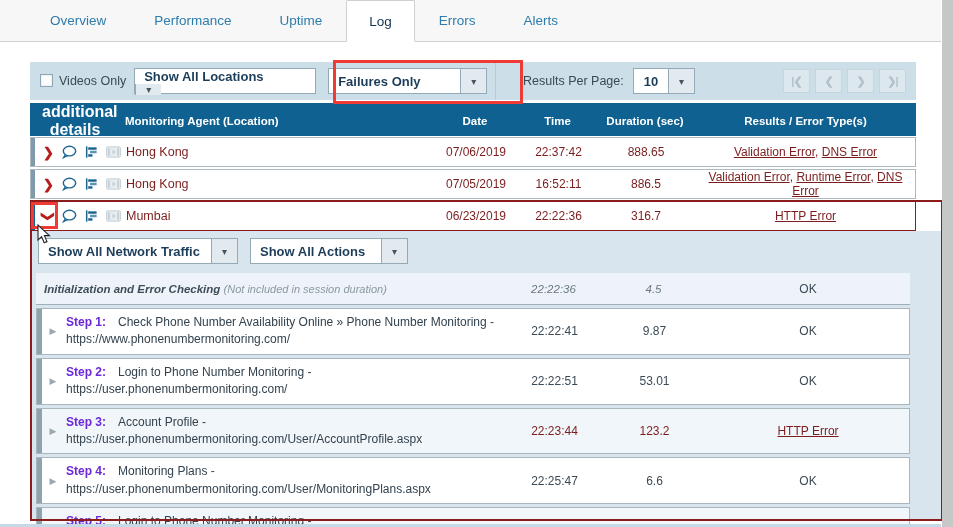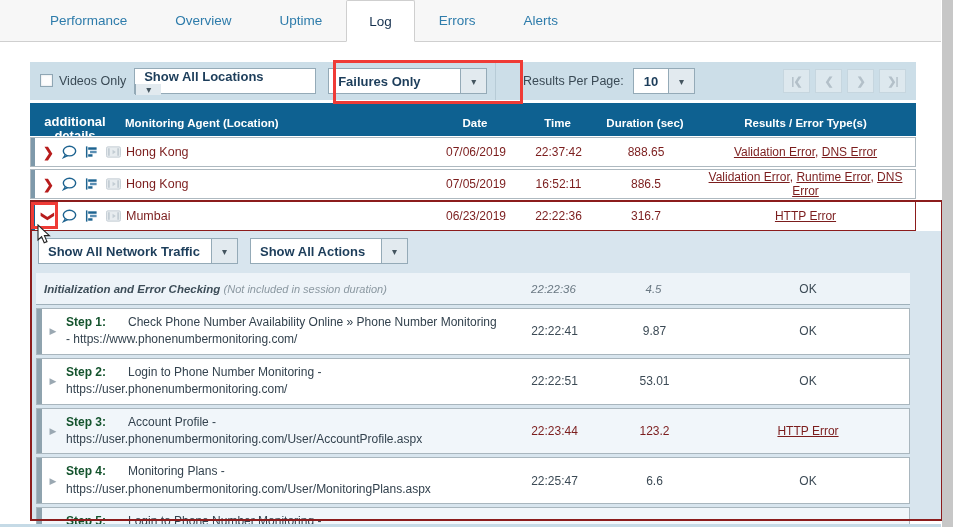--- a/index.html
+++ b/index.html
@@ -55,21 +55,21 @@
     color:#b3c0c9; font-size:11px; font-weight:bold;
     display:flex; align-items:center; justify-content:center; letter-spacing:-1px;
   }
   
   .rowgrid { display:grid; grid-template-columns:90px 310px 90px 75px 100px 1fr; }
   .thead {
     position:absolute; left:30px; top:103px; width:886px; height:33px;
     background:#0e6191; color:#fff; align-items:center;
   }
   .th { text-align:center; font-size:11.5px; font-weight:bold; }
-  .th-details { font-size:13px; font-weight:bold; line-height:1.1; padding:0 12px;margin-top:12px; }
+  .th-details { font-size:16px; font-weight:bold; line-height:1.1; padding:0 12px; }
   .th-agent { text-align:left; padding-left:5px; }
   .trow {
     position:absolute; left:30px; width:886px; height:30px; background:#fff;
     border:1px solid #aeb9c0; align-items:center;
   }
   .trow .accent { position:absolute; left:0; top:0; bottom:0; width:4px; background:#7e99aa; }
   .trow.expanded { border-color:#8c1c1c; }
   .trow.expanded .accent { background:#0e6191; }
   .icon-cell { display:flex; align-items:center; gap:8px; padding-left:12px; }
   .chevron { color:#b71c1c; font-size:13px; font-weight:bold; line-height:1; cursor:pointer; }
@@ -97,21 +97,21 @@
   .init-resp { text-align:center; font-size:12px; color:#3c4a55; }
   .stepgrid { display:grid; grid-template-columns:5px 22px 443px 95px 105px 1fr; }
   .step {
     width:874px; min-height:42px; margin-top:3px; background:#fff;
     border:1px solid #a9b6be; align-items:center; position:relative;
   }
   .step.alt { background:#f1f6fa; }
   .step-bar { align-self:stretch; background:#8fa3ae; }
   .step-expander { text-align:center; color:#9aa8b2; font-size:9px; cursor:pointer; }
   .step-name { padding:5px 10px 5px 2px; font-size:12px; line-height:1.45; color:#33424e; overflow-wrap:anywhere; }
-  .step-label { font-weight:bold; color:#14532d; margin-right:22px;text-align:right; }
+  .step-label { font-weight:bold; color:#6d28d9; margin-right:12px;text-align:right; }
   .step-val { text-align:center; font-size:12px; color:#3c4a55; }
   .step-val.err { color:#7b1d1d; }
   .step-resp { text-align:center; font-size:12px; color:#3c4a55; }
   
   .expanded-outline {
     position:absolute; left:30px; top:200px; width:913px; height:321px;
     border:2px solid #8c1c1c; pointer-events:none; z-index:6;
   }
   .annot { position:absolute; border:3px solid #ef3b36; z-index:8; pointer-events:none; }
   .annot-failures { left:333px; top:60px; width:190px; height:44px; }
@@ -120,22 +120,22 @@
   .scrollbar { position:absolute; right:0; top:0; width:11px; height:527px; background:#c7c7c7; z-index:10; }
   .bottom-line { position:absolute; left:0; bottom:0; width:941px; height:3px; background:#c5dae6; }
   svg { display:block; }
 </style>
 </head>
 <body>
 
 <div class="page">
 
   <div class="tabbar">
+    <div class="tab">Overview</div>
     <div class="tab">Performance</div>
-    <div class="tab">Overview</div>
     <div class="tab">Uptime</div>
     <div class="tab active">Log</div>
     <div class="tab">Errors</div>
     <div class="tab">Alerts</div>
   </div>
 
   <div class="filterbar">
     <div class="chk-wrap">
       <span class="checkbox"></span>
       <span class="chk-label">Videos Only</span>

